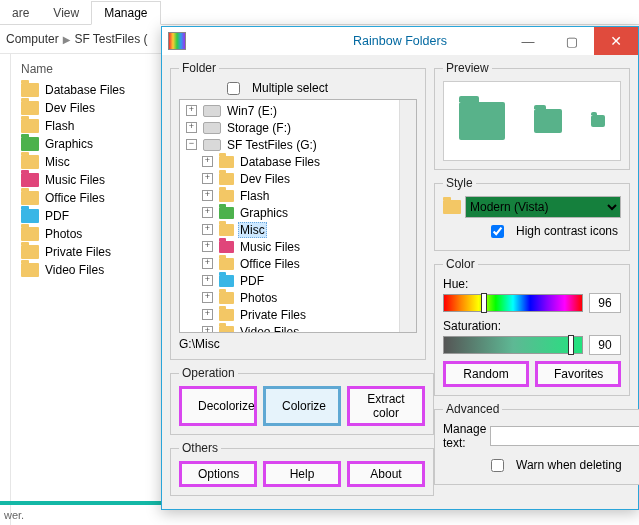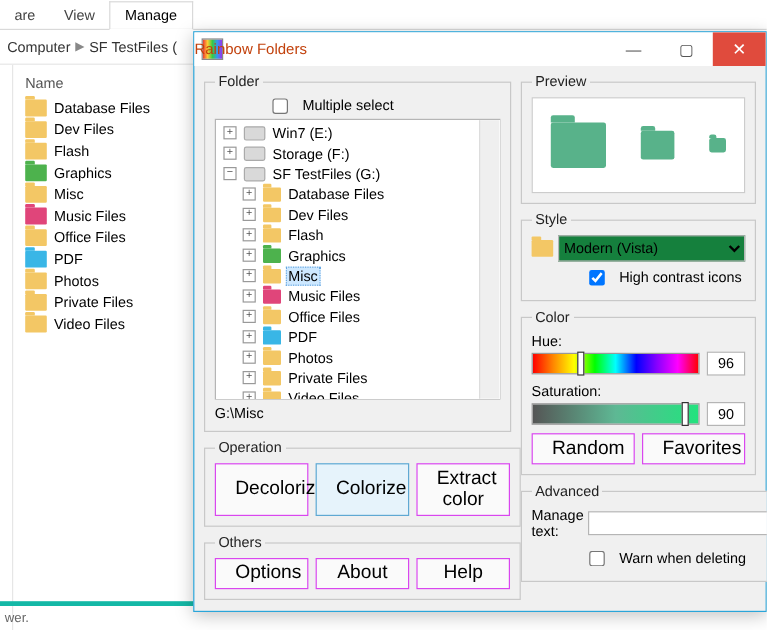--- a/index.html
+++ b/index.html
@@ -124,21 +124,21 @@
   align-items: center;
   justify-content: space-between;
   padding-left: 6px;
 }
 .titlebar-left { display: flex; align-items: center; gap: 6px; }
 .app-icon {
   width: 16px; height: 16px;
   background: linear-gradient(90deg,#e33,#fc3,#3c4,#39e,#93e);
   border: 1px solid #888;
 }
-.titlebar-title { font-size: 12.5px; color: #c2410c; flex: 1; position: absolute; left:0; right:0;}
+.titlebar-title { font-size: 12.5px; color: #0369a1; flex: 1; text-align: center; position: absolute; left:0; right:0;}
 .winbtns { display: flex; height: 100%; position: relative; z-index: 2;}
 .winbtn {
   width: 44px;
   display: flex; align-items: center; justify-content: center;
   font-family: Arial, sans-serif;
   font-size: 13px;
   color: #555;
 }
 .winbtn.close { background: #e04b3d; color: #fff; font-size: 14px; }
 .dlg-body {
@@ -213,25 +213,25 @@
   position:absolute; top:-3px; left:0;
   width:7px;height:3px;background:inherit;border-radius:1px 1px 0 0;
 }
 .tree-label { padding: 0 2px; }
 .ind1{padding-left:6px;} .ind2{padding-left:22px;}
 .path-lbl { margin-top: 4px; font-size: 12px; }
 
 .btn-row { display: flex; gap: 6px; }
 button.btn {
   font-family: inherit;
-  font-size: 16px;
+  font-size: 12px;
   padding: 3px 16px;
   width: 78px;
   background: #fafafa;
-  border: 1px solid #d946ef;
+  border: 3px solid #d946ef;
   text-align:center;
 }
 button.btn.hl { background: #e6f3fb; border-color: #5fa8d3; }
 
 .preview-area {
   height: 78px;
   background: #fff;
   border: 1px solid #ccc;
   display: flex;
   align-items: center;
@@ -451,22 +451,22 @@
           <button class="btn">Decolorize</button>
           <button class="btn hl">Colorize</button>
           <button class="btn">Extract color</button>
         </div>
       </fieldset>
 
       <fieldset>
         <legend>Others</legend>
         <div class="btn-row">
           <button class="btn">Options</button>
+          <button class="btn">Help</button>
           <button class="btn">About</button>
-          <button class="btn">Help</button>
         </div>
       </fieldset>
     </div>
 
     <div class="col col-right">
       <fieldset>
         <legend>Preview</legend>
         <div class="preview-area">
           <div class="pv-big" id="pvbig" style="background: rgb(88, 178, 138);"></div>
           <div class="pv-med" id="pvmed" style="background: rgb(88, 178, 138);"></div>

